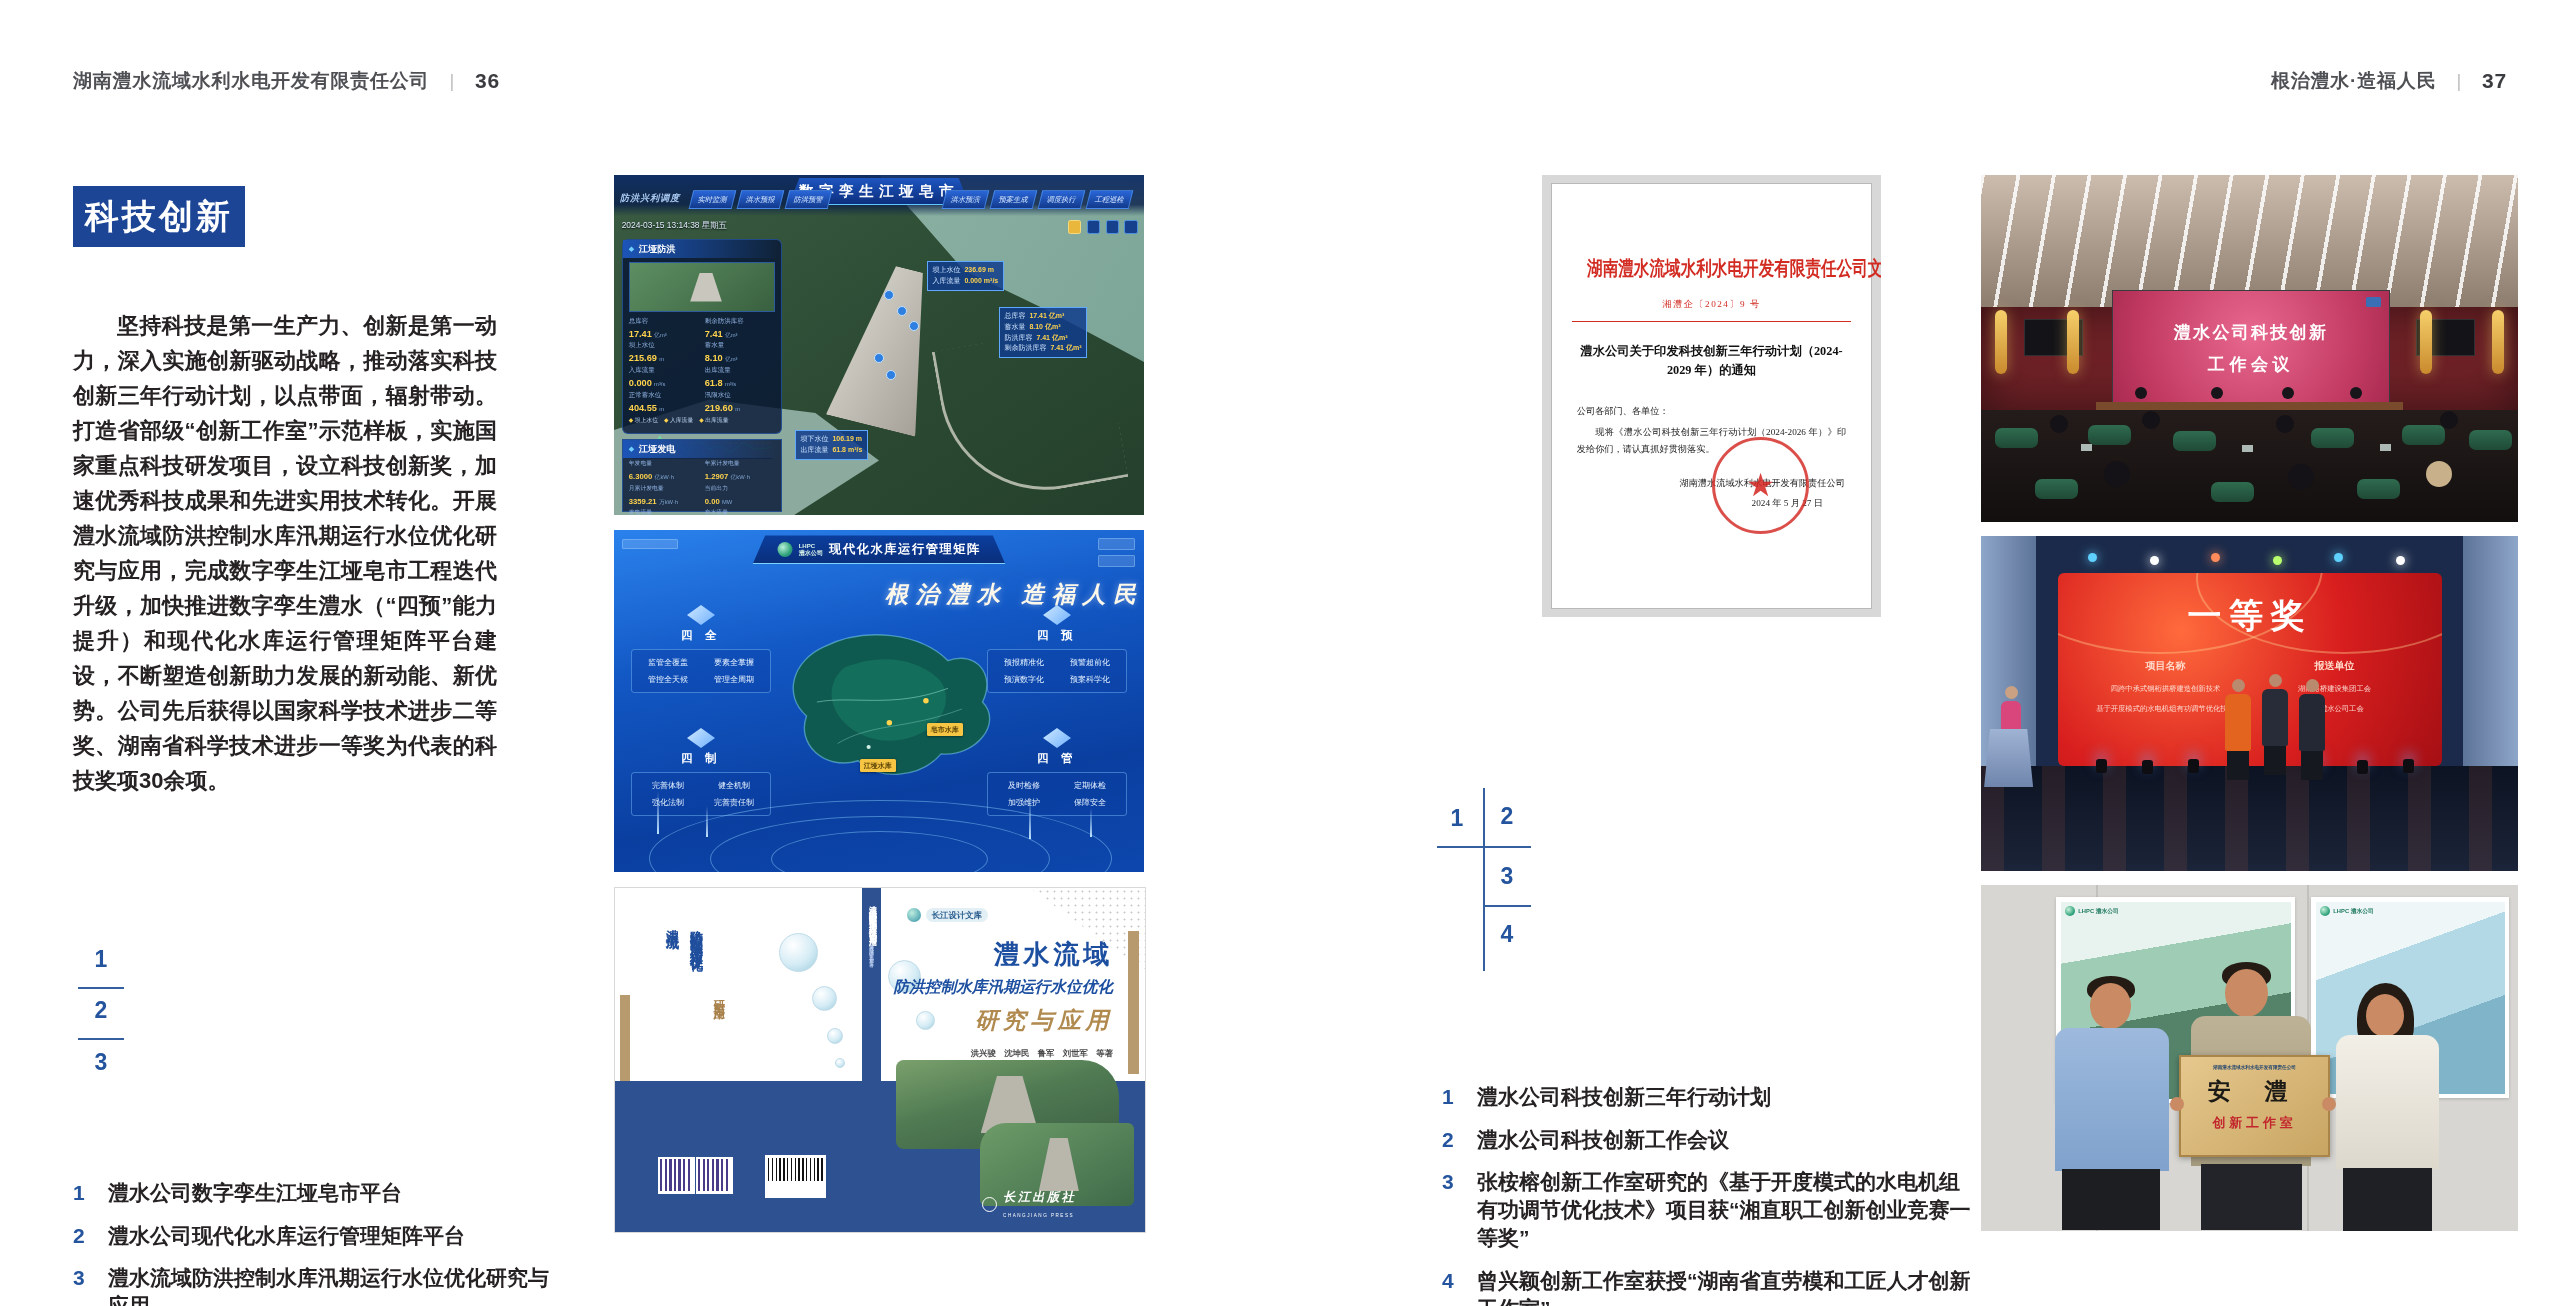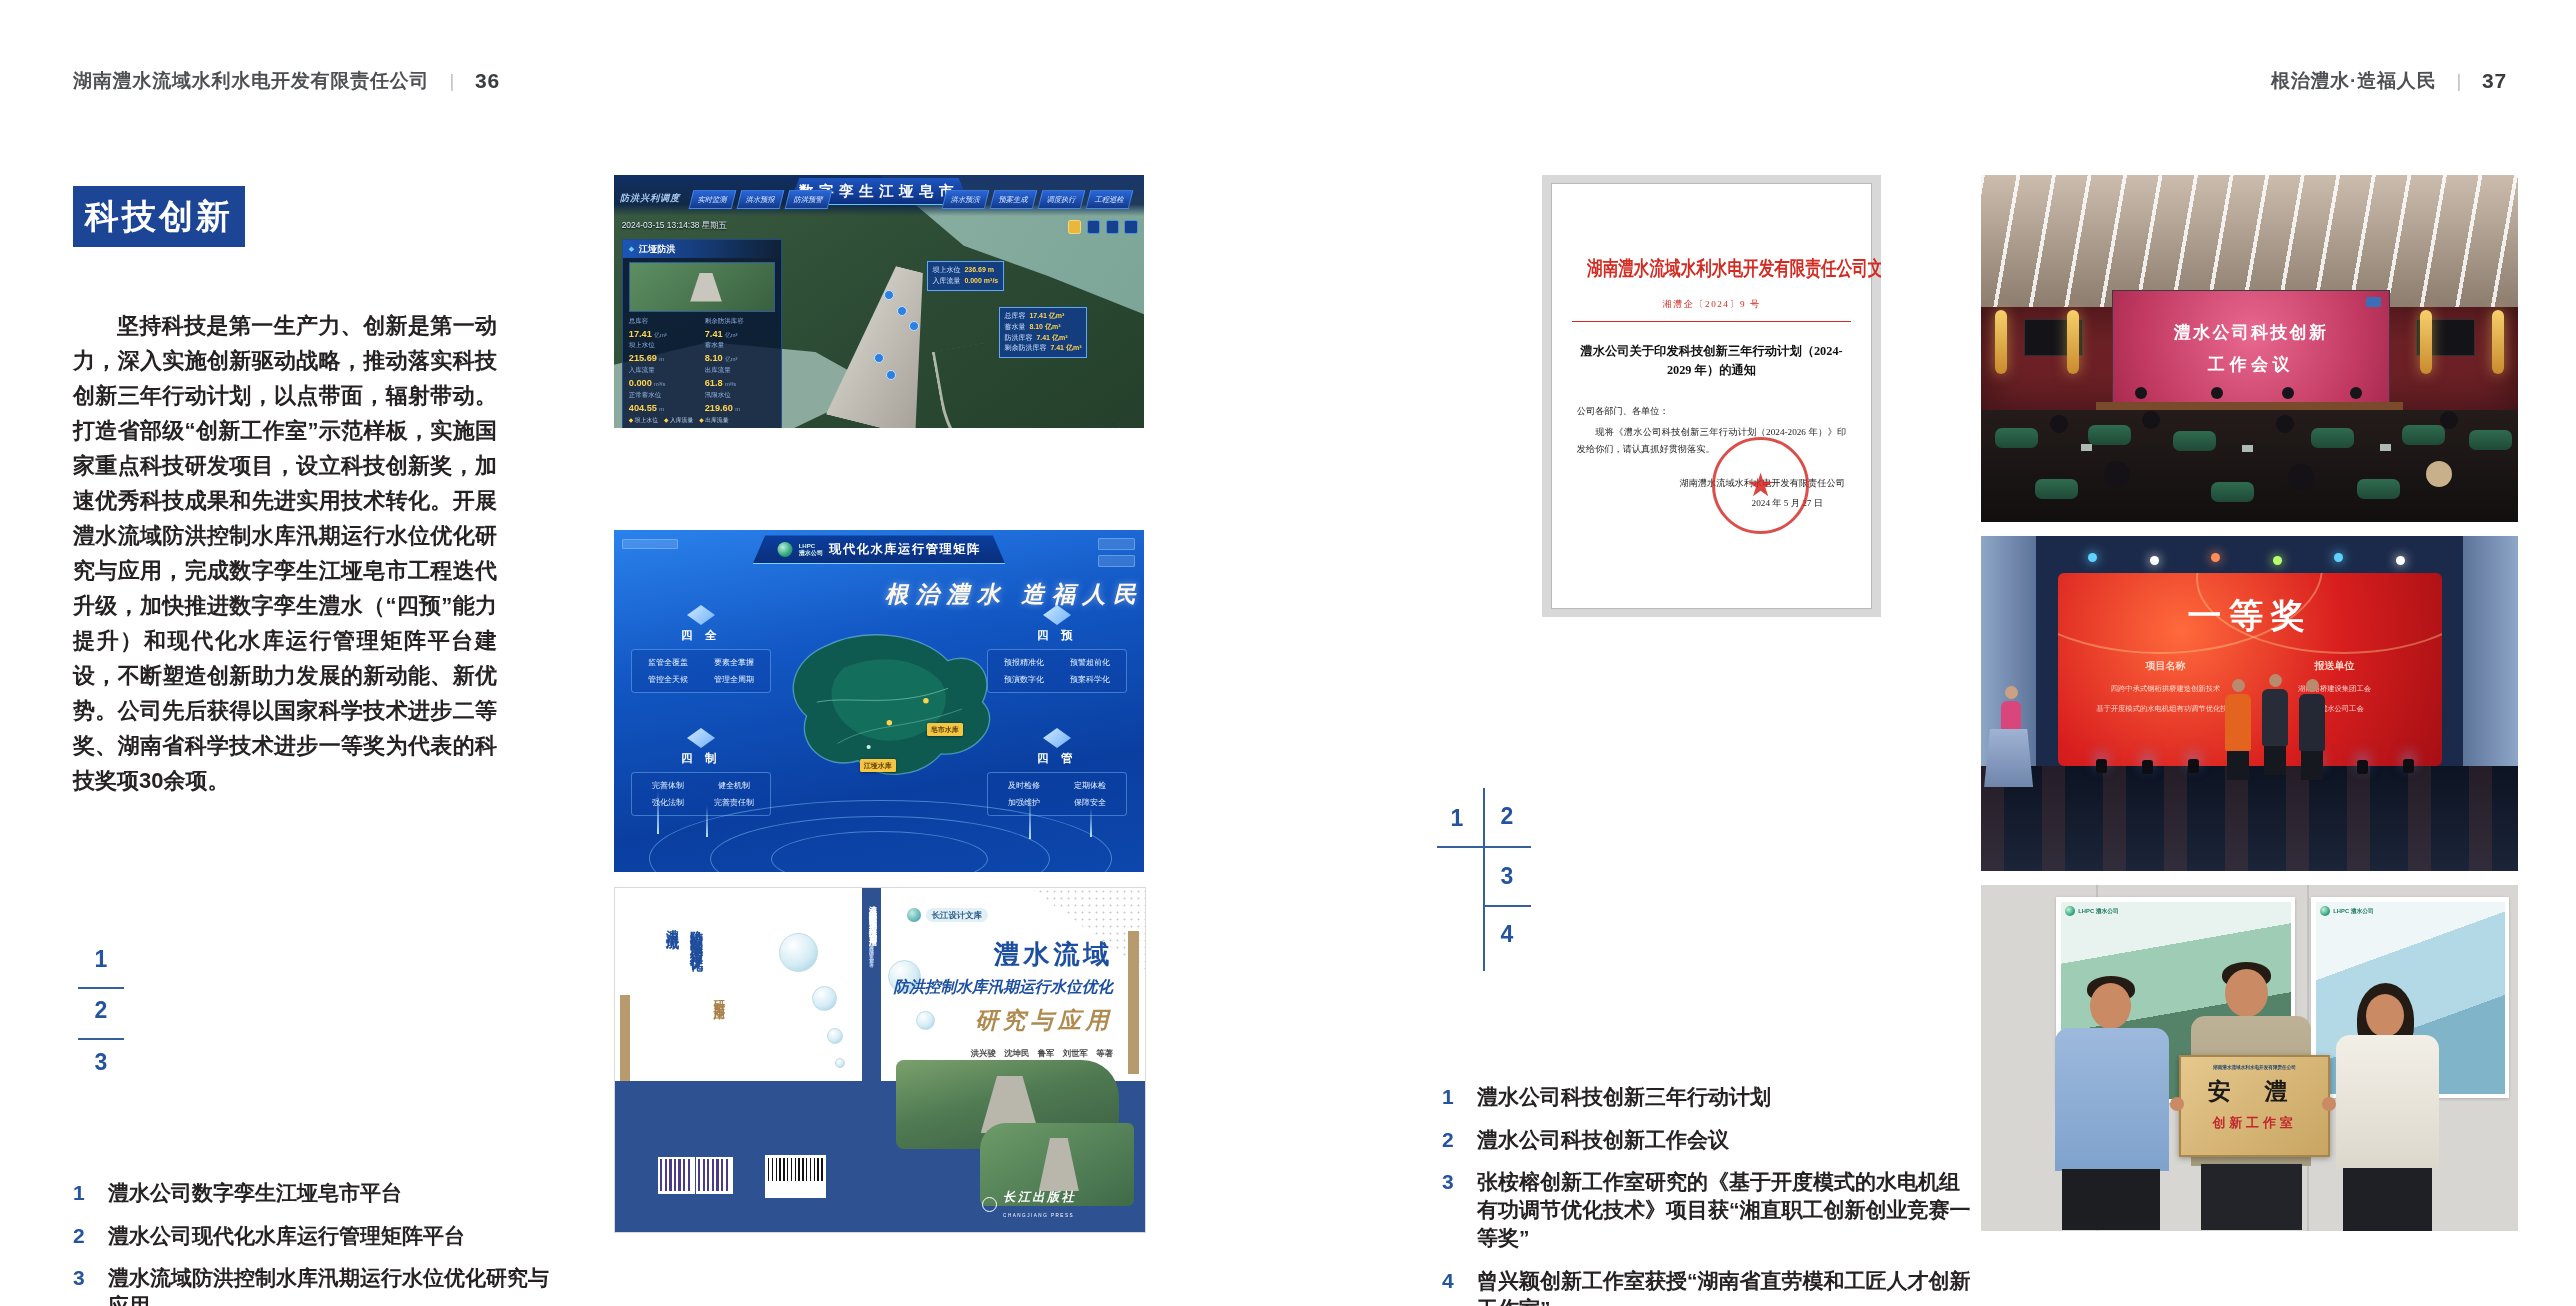--- a/index.html
+++ b/index.html
@@ -197,21 +197,21 @@
     <div class="cap">
       <span class="cn">2</span>
       <span class="ct">澧水公司现代化水库运行管理矩阵平台</span>
     </div>
     <div class="cap">
       <span class="cn">3</span>
       <span class="ct">澧水流域防洪控制水库汛期运行水位优化研究与应用</span>
     </div>
   </div>
 
-  <div class="figframe dash" style="left:614px;top:175px;width:530px;height:253px;">
+  <div class="figframe dash" style="left:614px;top:175px;width:530px;height:340px;">
     <div class="dash-water"></div>
     <div class="dash-lake"></div>
     <div class="dash-dam"></div>
     <div class="dash-road"></div>
     <div class="mk" style="left:270px;top:115px;"></div>
     <div class="mk" style="left:283px;top:131px;"></div>
     <div class="mk" style="left:295px;top:146px;"></div>
     <div class="mk" style="left:260px;top:178px;"></div>
     <div class="mk" style="left:272px;top:195px;"></div>
     <div class="dash-top"></div>
@@ -229,21 +229,21 @@
       <div class="dtab">工程巡检</div>
     </div>
     <div class="dash-time">2024-03-15 13:14:38 星期五</div>
     <div class="dicons">
       <span class="dicon y"></span>
       <span class="dicon"></span>
       <span class="dicon"></span>
       <span class="dicon"></span>
     </div>
 
-    <div class="dpanel" style="top:64px;height:193px;">
+    <div class="dpanel" style="top:64px;height:193px;border-radius:6px;">
       <div class="dpanel-hd">
         <span class="dia">◆</span>
         <span>江垭防洪</span>
       </div>
       <div class="dthumb">
           <div class="tdam"></div>
         </div>
       <div class="dstats">
         <div class="stat"><span class="lb">总库容</span><span class="vl">17.41</span><span class="un">亿m³</span></div>
         <div class="stat"><span class="lb">剩余防洪库容</span><span class="vl">7.41</span><span class="un">亿m³</span></div>

